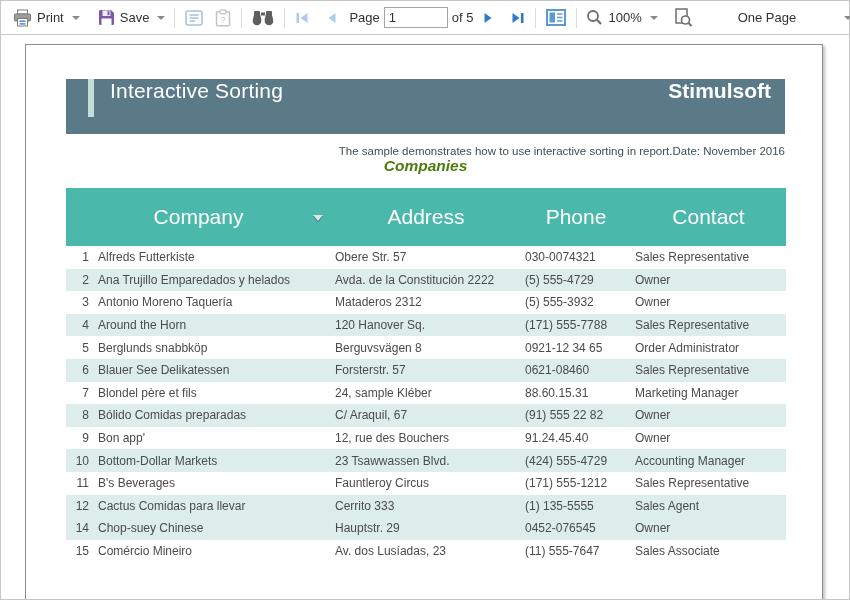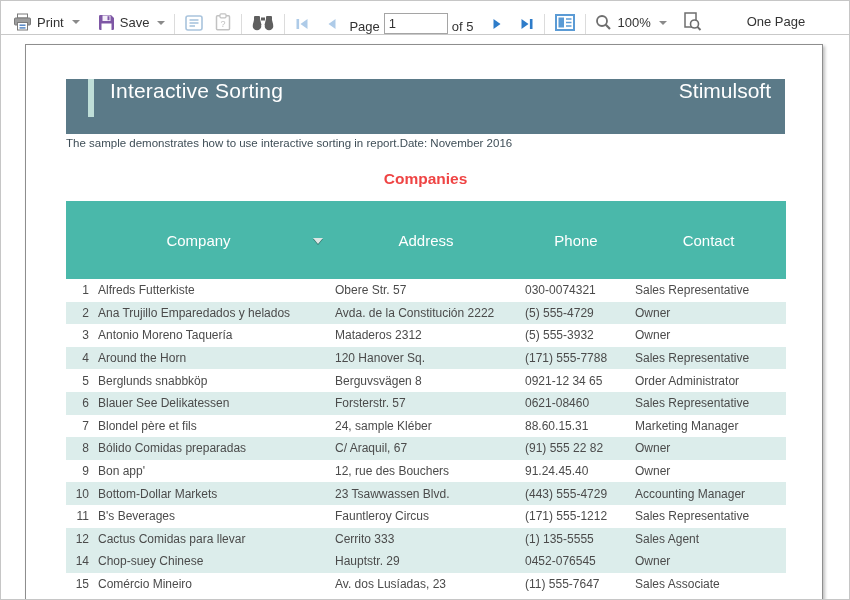--- a/index.html
+++ b/index.html
@@ -2,53 +2,53 @@
 <html style="--header-band: #5b7a88; --accent-bar: #bfded8; --table-header: #4ab8aa; --row-alt: #dcedeb; --nav-blue: #2e7cc9; --nav-disabled: #aecbe8; --save-purple: #7e57a5; --icon-gray: #5f5f5f; --disabled-panel-blue: #a9c4dd; --disabled-gray: #c2c2c2; --bookmark-blue: #5b9bd5;"><head>
 <meta charset="utf-8">
 <style>
   html,body{margin:0;padding:0;background:#fff;overflow:hidden;}
   body{font-family:"Liberation Sans","DejaVu Sans",sans-serif;}
   .app{width:850px;height:600px;box-sizing:border-box;border:1px solid #c6c6c6;
        display:flex;flex-direction:column;background:#fff;}
 
   
   .toolbar{flex:0 0 33px;height:33px;border-bottom:1px solid #c9c9c9;
-           display:flex;align-items:flex-end;padding:0 10px 0 7px;
+           display:flex;align-items:center;padding:0 10px 0 7px;
            font-size:13px;color:#333;background:#fff;white-space:nowrap;}
   .tb-btn{display:flex;align-items:center;gap:5px;padding:3px 5px;cursor:pointer;border-radius:2px;}
   .tb-icon{display:flex;align-items:center;justify-content:center;padding:3px 6px;cursor:pointer;border-radius:2px;}
   .tb-icon.disabled{cursor:default;}
   .sep{width:1px;height:20px;background:#dcdcdc;margin:0 4px;flex:0 0 1px;}
   .caret{width:0;height:0;border-left:4px solid transparent;border-right:4px solid transparent;
          border-top:4px solid #8a8a8a;margin-left:3px;}
   .page-input{width:54px;height:19px;border:1px solid #a5a5a5;margin:0 4px;
               font-family:"Liberation Sans",sans-serif;font-size:13px;padding:0 4px;color:#333;box-sizing:content-box;}
   .page-word{margin-left:6px;}
-  .of-word{margin-right:13px;}
+  .of-word{margin-right:4px;}
   .spacer{flex:1;}
   .help-btn{font-weight:bold;font-size:15px;color:#5a5a5a;padding:2px 8px;cursor:pointer;}
 
   
   .viewer{flex:1;position:relative;overflow:hidden;background:#fff;}
   .page{position:absolute;left:24px;top:9px;width:798px;height:860px;background:#fff;
         border:1px solid #8e8e8e;box-shadow:2px 2px 3px rgba(0,0,0,.25);
         box-sizing:border-box;padding:34px 37px 0 40px;}
 
   .band{height:55px;background:var(--header-band,#5b7a88);display:flex;align-items:flex-start;}
   .accent{width:6px;height:38px;background:var(--accent-bar,#bfded8);margin-left:22px;flex:0 0 6px;}
   .band-title{color:#fff;font-size:21px;margin-left:16px;letter-spacing:.2px;}
-  .brand{margin-left:auto;margin-right:14px;color:#fff;font-size:21px;}
-
-  .subrow{display:flex;justify-content:flex-start;margin-top:3px;
+  .brand{margin-left:auto;margin-right:14px;color:#fff;font-size:21px;font-weight:bold;}
+
+  .subrow{display:flex;justify-content:flex-end;margin-top:11px;
           font-size:11.5px;color:#3f4e57;}
-  .table-title{text-align:center;margin-top:21px;font-size:15.5px;font-weight:bold;color:#ef4444;}
+  .table-title{text-align:center;font-size:15.5px;font-weight:bold;color:#4d7c0f;font-style:italic;}
 
   table.companies{border-collapse:collapse;table-layout:fixed;width:720px;margin-top:13px;}
   .companies thead th{background:var(--table-header,#4ab8aa);color:#fff;font-weight:normal;
-                      font-size:15px;height:58px;position:relative;padding:10px;}
+                      font-size:21px;height:58px;position:relative;padding:0;}
   .companies tbody tr{height:22.6px;}
   .companies tbody tr.alt{background:var(--row-alt,#dcedeb);}
   .companies tbody td{font-size:12px;color:#4b4b4b;padding:0 0 0 4px;
                       white-space:nowrap;overflow:hidden;vertical-align:middle;}
   .companies td.num{text-align:right;padding:0 5px 0 0;}
   .sort-arrow{position:absolute;right:8px;top:50%;margin-top:-2px;width:0;height:0;
               border-left:5px solid transparent;border-right:5px solid transparent;
               border-top:6px solid #dde6e4;filter:drop-shadow(0 1px 0 rgba(0,0,0,.4));}
 </style>
 </head>
@@ -319,21 +319,21 @@
     <td>Bon app'</td>
     <td>12, rue des Bouchers</td>
     <td>91.24.45.40</td>
     <td>Owner</td>
   </tr>
 
   <tr class="alt">
     <td class="num">10</td>
     <td>Bottom-Dollar Markets</td>
     <td>23 Tsawwassen Blvd.</td>
-    <td>(443) 555-4729</td>
+    <td>(424) 555-4729</td>
     <td>Accounting Manager</td>
   </tr>
 
   <tr>
     <td class="num">11</td>
     <td>B's Beverages</td>
     <td>Fauntleroy Circus</td>
     <td>(171) 555-1212</td>
     <td>Sales Representative</td>
   </tr>

